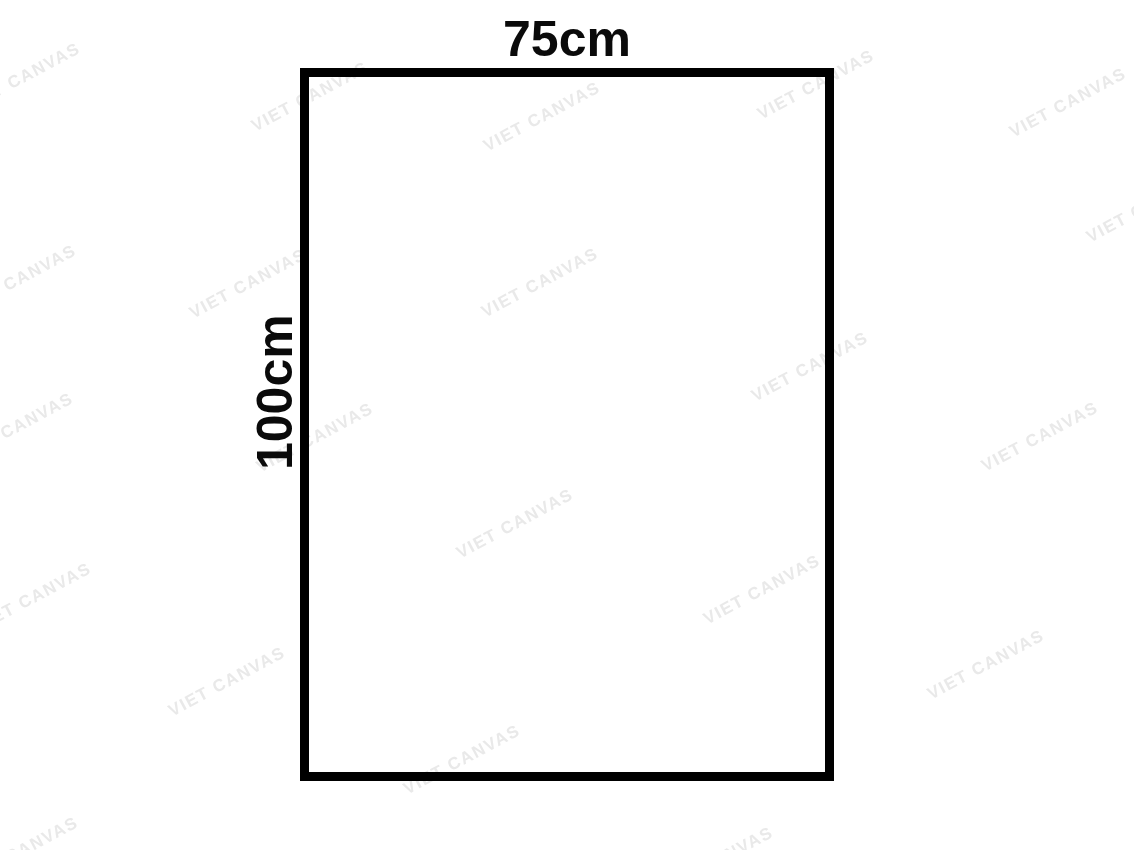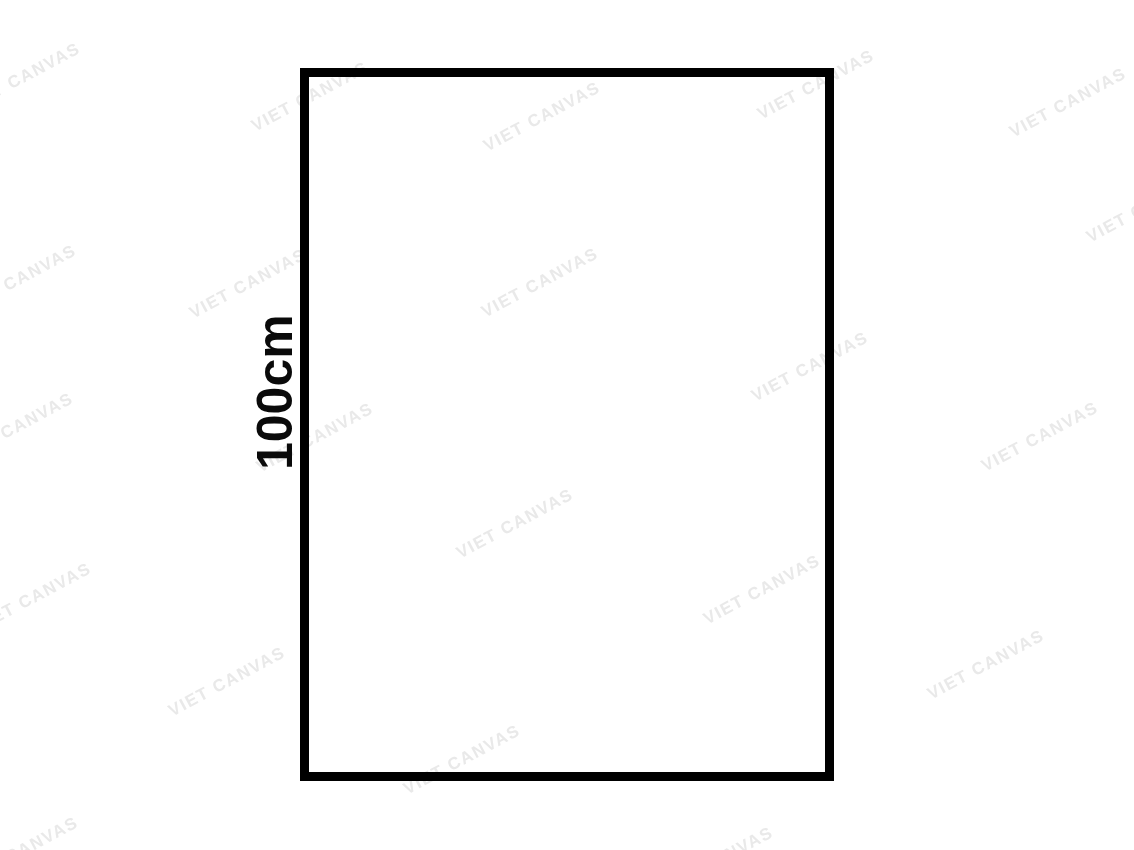--- a/index.html
+++ b/index.html
@@ -92,14 +92,15 @@
       <span class="watermark" style="left: 515px; top: 524px; color: rgb(233, 233, 233); transform: translate(-50%, -50%) rotate(-28deg);">VIET CANVAS</span>
       <span class="watermark" style="left: 762px; top: 590px; color: rgb(233, 233, 233); transform: translate(-50%, -50%) rotate(-28deg);">VIET CANVAS</span>
       <span class="watermark" style="left: 33px; top: 598px; color: rgb(233, 233, 233); transform: translate(-50%, -50%) rotate(-28deg);">VIET CANVAS</span>
       <span class="watermark" style="left: 227px; top: 682px; color: rgb(233, 233, 233); transform: translate(-50%, -50%) rotate(-28deg);">VIET CANVAS</span>
       <span class="watermark" style="left: 986px; top: 665px; color: rgb(233, 233, 233); transform: translate(-50%, -50%) rotate(-28deg);">VIET CANVAS</span>
       <span class="watermark" style="left: 462px; top: 760px; color: rgb(233, 233, 233); transform: translate(-50%, -50%) rotate(-28deg);">VIET CANVAS</span>
       <span class="watermark" style="left: 715px; top: 862px; color: rgb(233, 233, 233); transform: translate(-50%, -50%) rotate(-28deg);">VIET CANVAS</span>
       <span class="watermark" style="left: 20px; top: 852px; color: rgb(233, 233, 233); transform: translate(-50%, -50%) rotate(-28deg);">VIET CANVAS</span>
     </div>
   <div id="dimension-rectangle"></div>
+  <div id="width-dimension-label">75cm</div>
   <div id="height-dimension-label">100cm</div>
 </div>
 
 </body></html>

